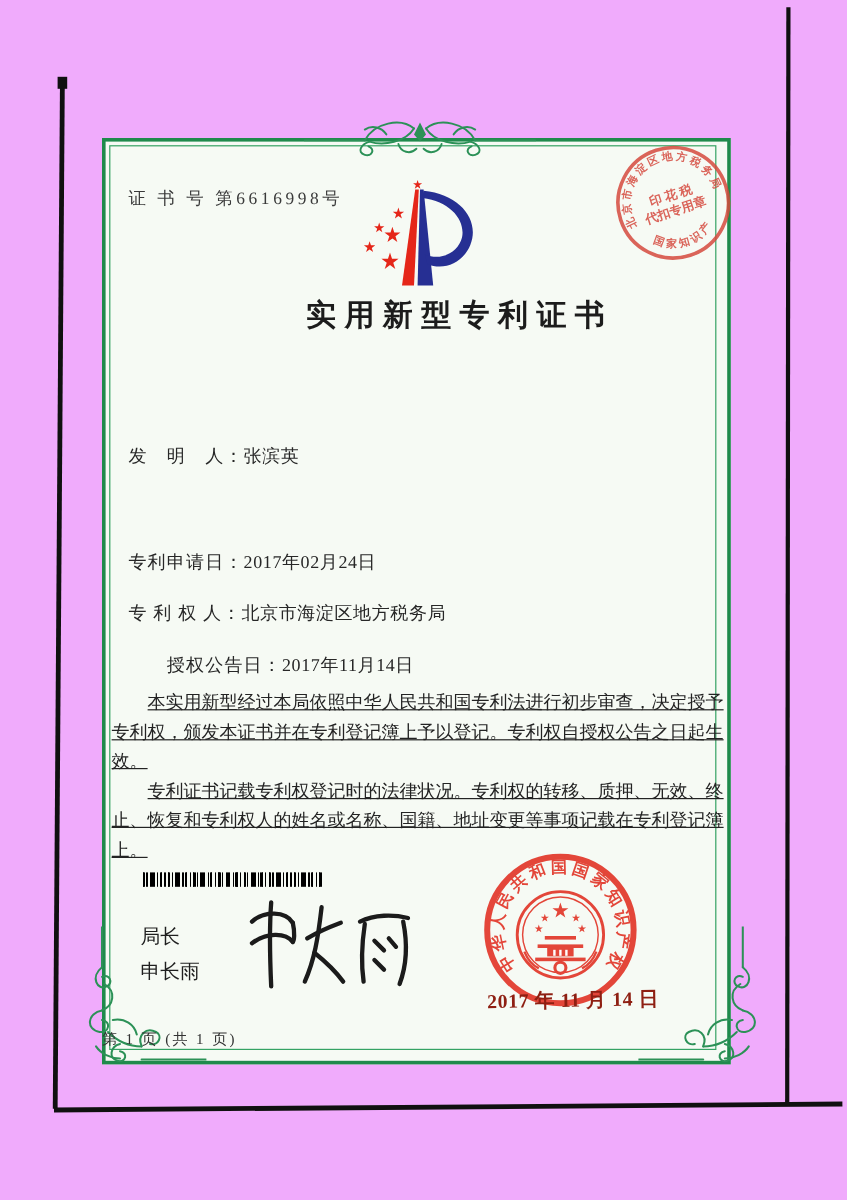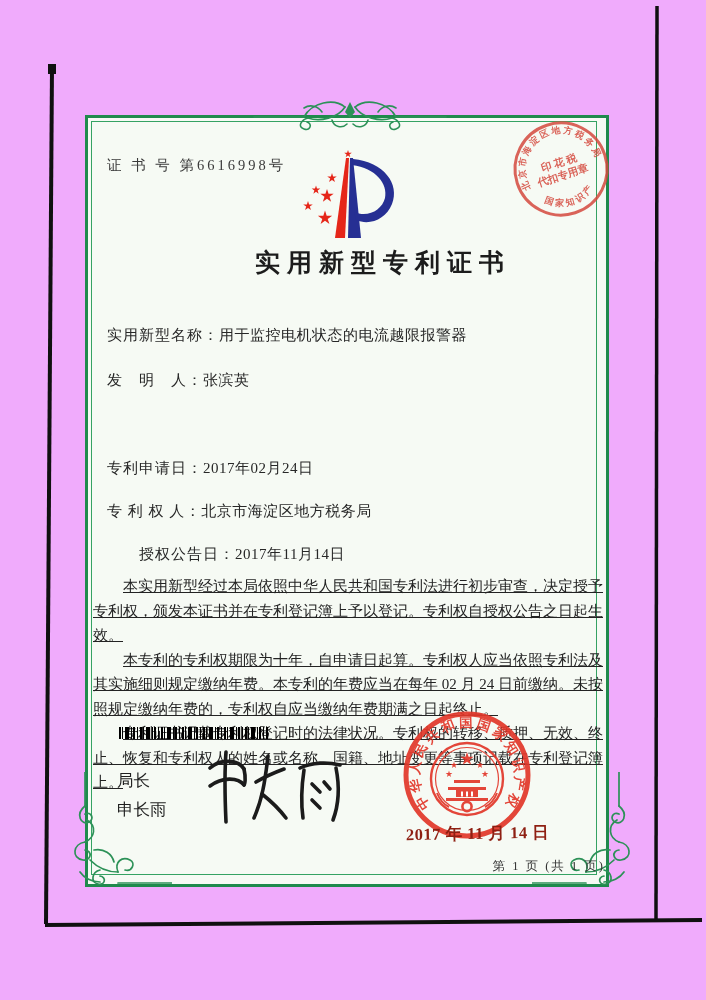--- a/index.html
+++ b/index.html
@@ -26,21 +26,21 @@
   .barcode{left:119px;top:727px;width:150px;height:12px;
     background:
       repeating-linear-gradient(90deg,#000 0 1px,transparent 1px 3px),
       repeating-linear-gradient(90deg,#000 0 2px,transparent 2px 7px);
   }
   .officer-title{left:117px;top:770px;font-size:16.5px;font-family:Liberation Mono, monospace;color:#1f1f1f;}
   .officer-name{left:117px;top:799px;font-size:16.5px;font-family:Liberation Sans, sans-serif;color:#1f1f1f;}
   .signature{left:196px;top:738px;width:160px;height:102px;}
   .seal{left:397px;top:705px;width:140px;height:140px;}
   .seal-date{left:406px;top:823px;width:130px;font-size:16.5px;font-weight:bold;color:#8e1f12;letter-spacing:0.5px;transform:rotate(-1deg);white-space:nowrap;}
-  .footer{left:85px;top:858px;width:520px;text-align:right;font-size:12.5px;letter-spacing:2px;color:#333;}
+  .footer{left:85px;top:858px;width:520px;text-align:left;font-size:12.5px;letter-spacing:2px;color:#333;}
   .tax-stamp{left:508px;top:116px;width:106px;height:106px;}
 </style>
 </head>
 <body>
 
 <div class="paper">
 
   <div class="abs frame-outer"></div>
   <div class="abs frame-inner"></div>
 
@@ -112,39 +112,35 @@
     <use href="#star" transform="translate(52,8) scale(4)" fill="#e52619"></use>
     <use href="#star" transform="translate(36,32) scale(5)" fill="#e52619"></use>
     <use href="#star" transform="translate(20,44) scale(4.5)" fill="#e52619"></use>
     <use href="#star" transform="translate(31,50) scale(7)" fill="#e52619"></use>
     <use href="#star" transform="translate(12,60) scale(5)" fill="#e52619"></use>
     <use href="#star" transform="translate(29,72) scale(7.5)" fill="#e52619"></use>
   </svg>
 
   <div class="abs title">实用新型专利证书</div>
 
-  <div class="abs field f0">
-    <span class="lbl">实用新型名称：</span><span class="val">用于监控电机状态的电流越限报警器</span>
-  </div>
   <div class="abs field f1">
     <span class="lbl">发　明　人：</span><span class="val">张滨英</span>
   </div>
   <div class="abs field f3">
     <span class="lbl">专利申请日：</span><span class="val">2017年02月24日</span>
   </div>
   <div class="abs field f4">
     <span class="lbl">专 利 权 人：</span><span class="val">北京市海淀区地方税务局</span>
   </div>
   <div class="abs field f5">
     <span class="lbl">授权公告日：</span><span class="val">2017年11月14日</span>
   </div>
 
   <div class="abs body-text">
     <p>本实用新型经过本局依照中华人民共和国专利法进行初步审查，决定授予专利权，颁发本证书并在专利登记簿上予以登记。专利权自授权公告之日起生效。</p>
-    <p>本专利的专利权期限为十年，自申请日起算。专利权人应当依照专利法及其实施细则规定缴纳年费。本专利的年费应当在每年 02 月 24 日前缴纳。未按照规定缴纳年费的，专利权自应当缴纳年费期满之日起终止。</p>
     <p>专利证书记载专利权登记时的法律状况。专利权的转移、质押、无效、终止、恢复和专利权人的姓名或名称、国籍、地址变更等事项记载在专利登记簿上。</p>
   </div>
 
   <div class="abs barcode"></div>
 
   <div class="abs officer-title">局长</div>
   <div class="abs officer-name">申长雨</div>
 
   <svg class="abs signature" viewBox="0 0 160 102">
     <g stroke="#1b1b1b" fill="none" stroke-width="3.6" stroke-linecap="round" stroke-linejoin="round">

